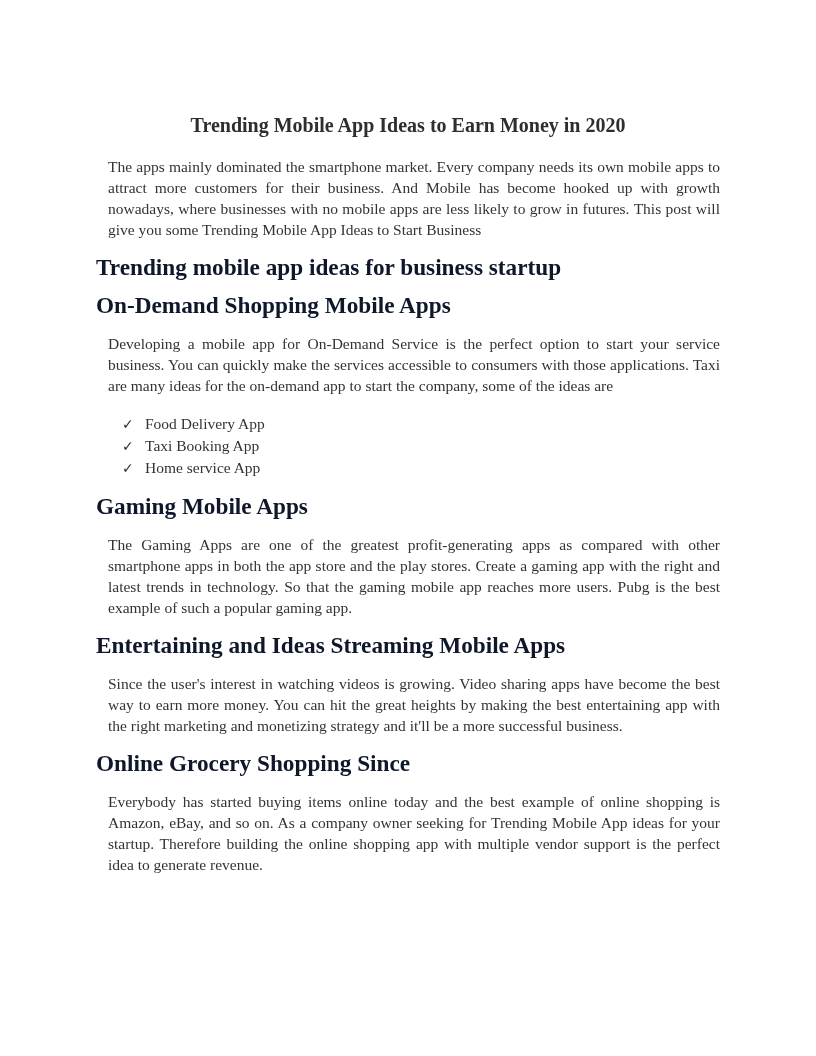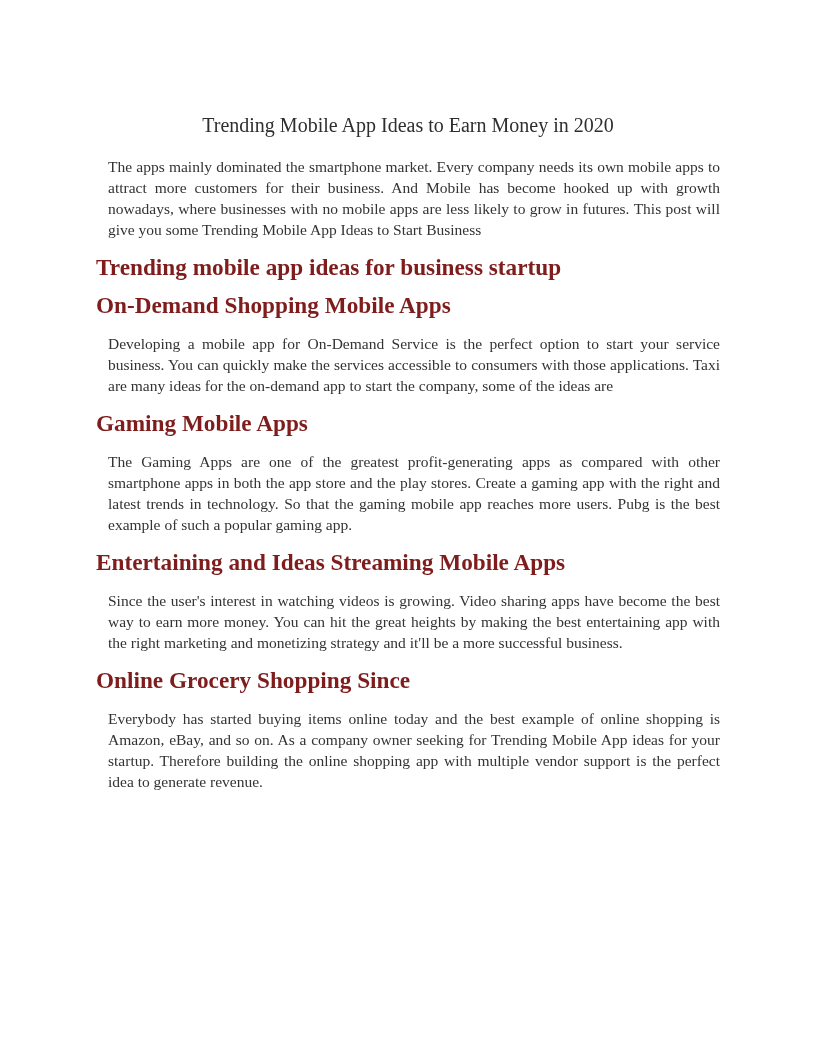--- a/index.html
+++ b/index.html
@@ -16,34 +16,34 @@
     background: #ffffff;
     padding: 112px 96px 0 96px;
     font-family: "Liberation Serif", "DejaVu Serif", serif;
     color: #333333;
     font-size: 15.5px;
     line-height: 21px;
     overflow: hidden;
   }
   .doc-title {
     text-align: center;
-    font-weight: normal;
+    font-weight: bold;
     font-size: 20px;
     line-height: 27px;
     margin: 0 0 17px 0;
     color: #2e2e2e;
   }
   .para {
     text-align: justify;
     margin: 0 0 17px 12px;
   }
   .heading {
     font-weight: bold;
     margin: 0 0 17px 0;
-    color: #7f1d1d;
+    color: #0f172a;
   }
   .check-list {
     list-style: none;
     margin: 0 0 17px 0;
     padding: 0 0 0 26px;
   }
   .check-list li {
     line-height: 21px;
   }
   .check {
@@ -62,20 +62,31 @@
   <h1 class="doc-title">Trending Mobile App Ideas to Earn Money in 2020</h1>
 
   <p class="para">The apps mainly dominated the smartphone market. Every company needs its own mobile apps to attract more customers for their business. And Mobile has become hooked up with growth nowadays, where businesses with no mobile apps are less likely to grow in futures. This post will give you some Trending Mobile App Ideas to Start Business</p>
 
   <h2 class="heading">Trending mobile app ideas for business startup</h2>
 
   <h2 class="heading">On-Demand Shopping Mobile Apps</h2>
 
   <p class="para">Developing a mobile app for On-Demand Service is the perfect option to start your service business. You can quickly make the services accessible to consumers with those applications. Taxi are many ideas for the on-demand app to start the company, some of the ideas are</p>
 
+  <ul class="check-list">
+    <li>
+      <span class="check">✓</span><span>Food Delivery App</span>
+    </li>
+    <li>
+      <span class="check">✓</span><span>Taxi Booking App</span>
+    </li>
+    <li>
+      <span class="check">✓</span><span>Home service App</span>
+    </li>
+  </ul>
 
   <h2 class="heading">Gaming Mobile Apps</h2>
 
   <p class="para">The Gaming Apps are one of the greatest profit-generating apps as compared with other smartphone apps in both the app store and the play stores. Create a gaming app with the right and latest trends in technology. So that the gaming mobile app reaches more users. Pubg is the best example of such a popular gaming app.</p>
 
   <h2 class="heading">Entertaining and Ideas Streaming Mobile Apps</h2>
 
   <p class="para">Since the user's interest in watching videos is growing. Video sharing apps have become the best way to earn more money. You can hit the great heights by making the best entertaining app with the right marketing and monetizing strategy and it'll be a more successful business.</p>
 
   <h2 class="heading">Online Grocery Shopping Since</h2>

